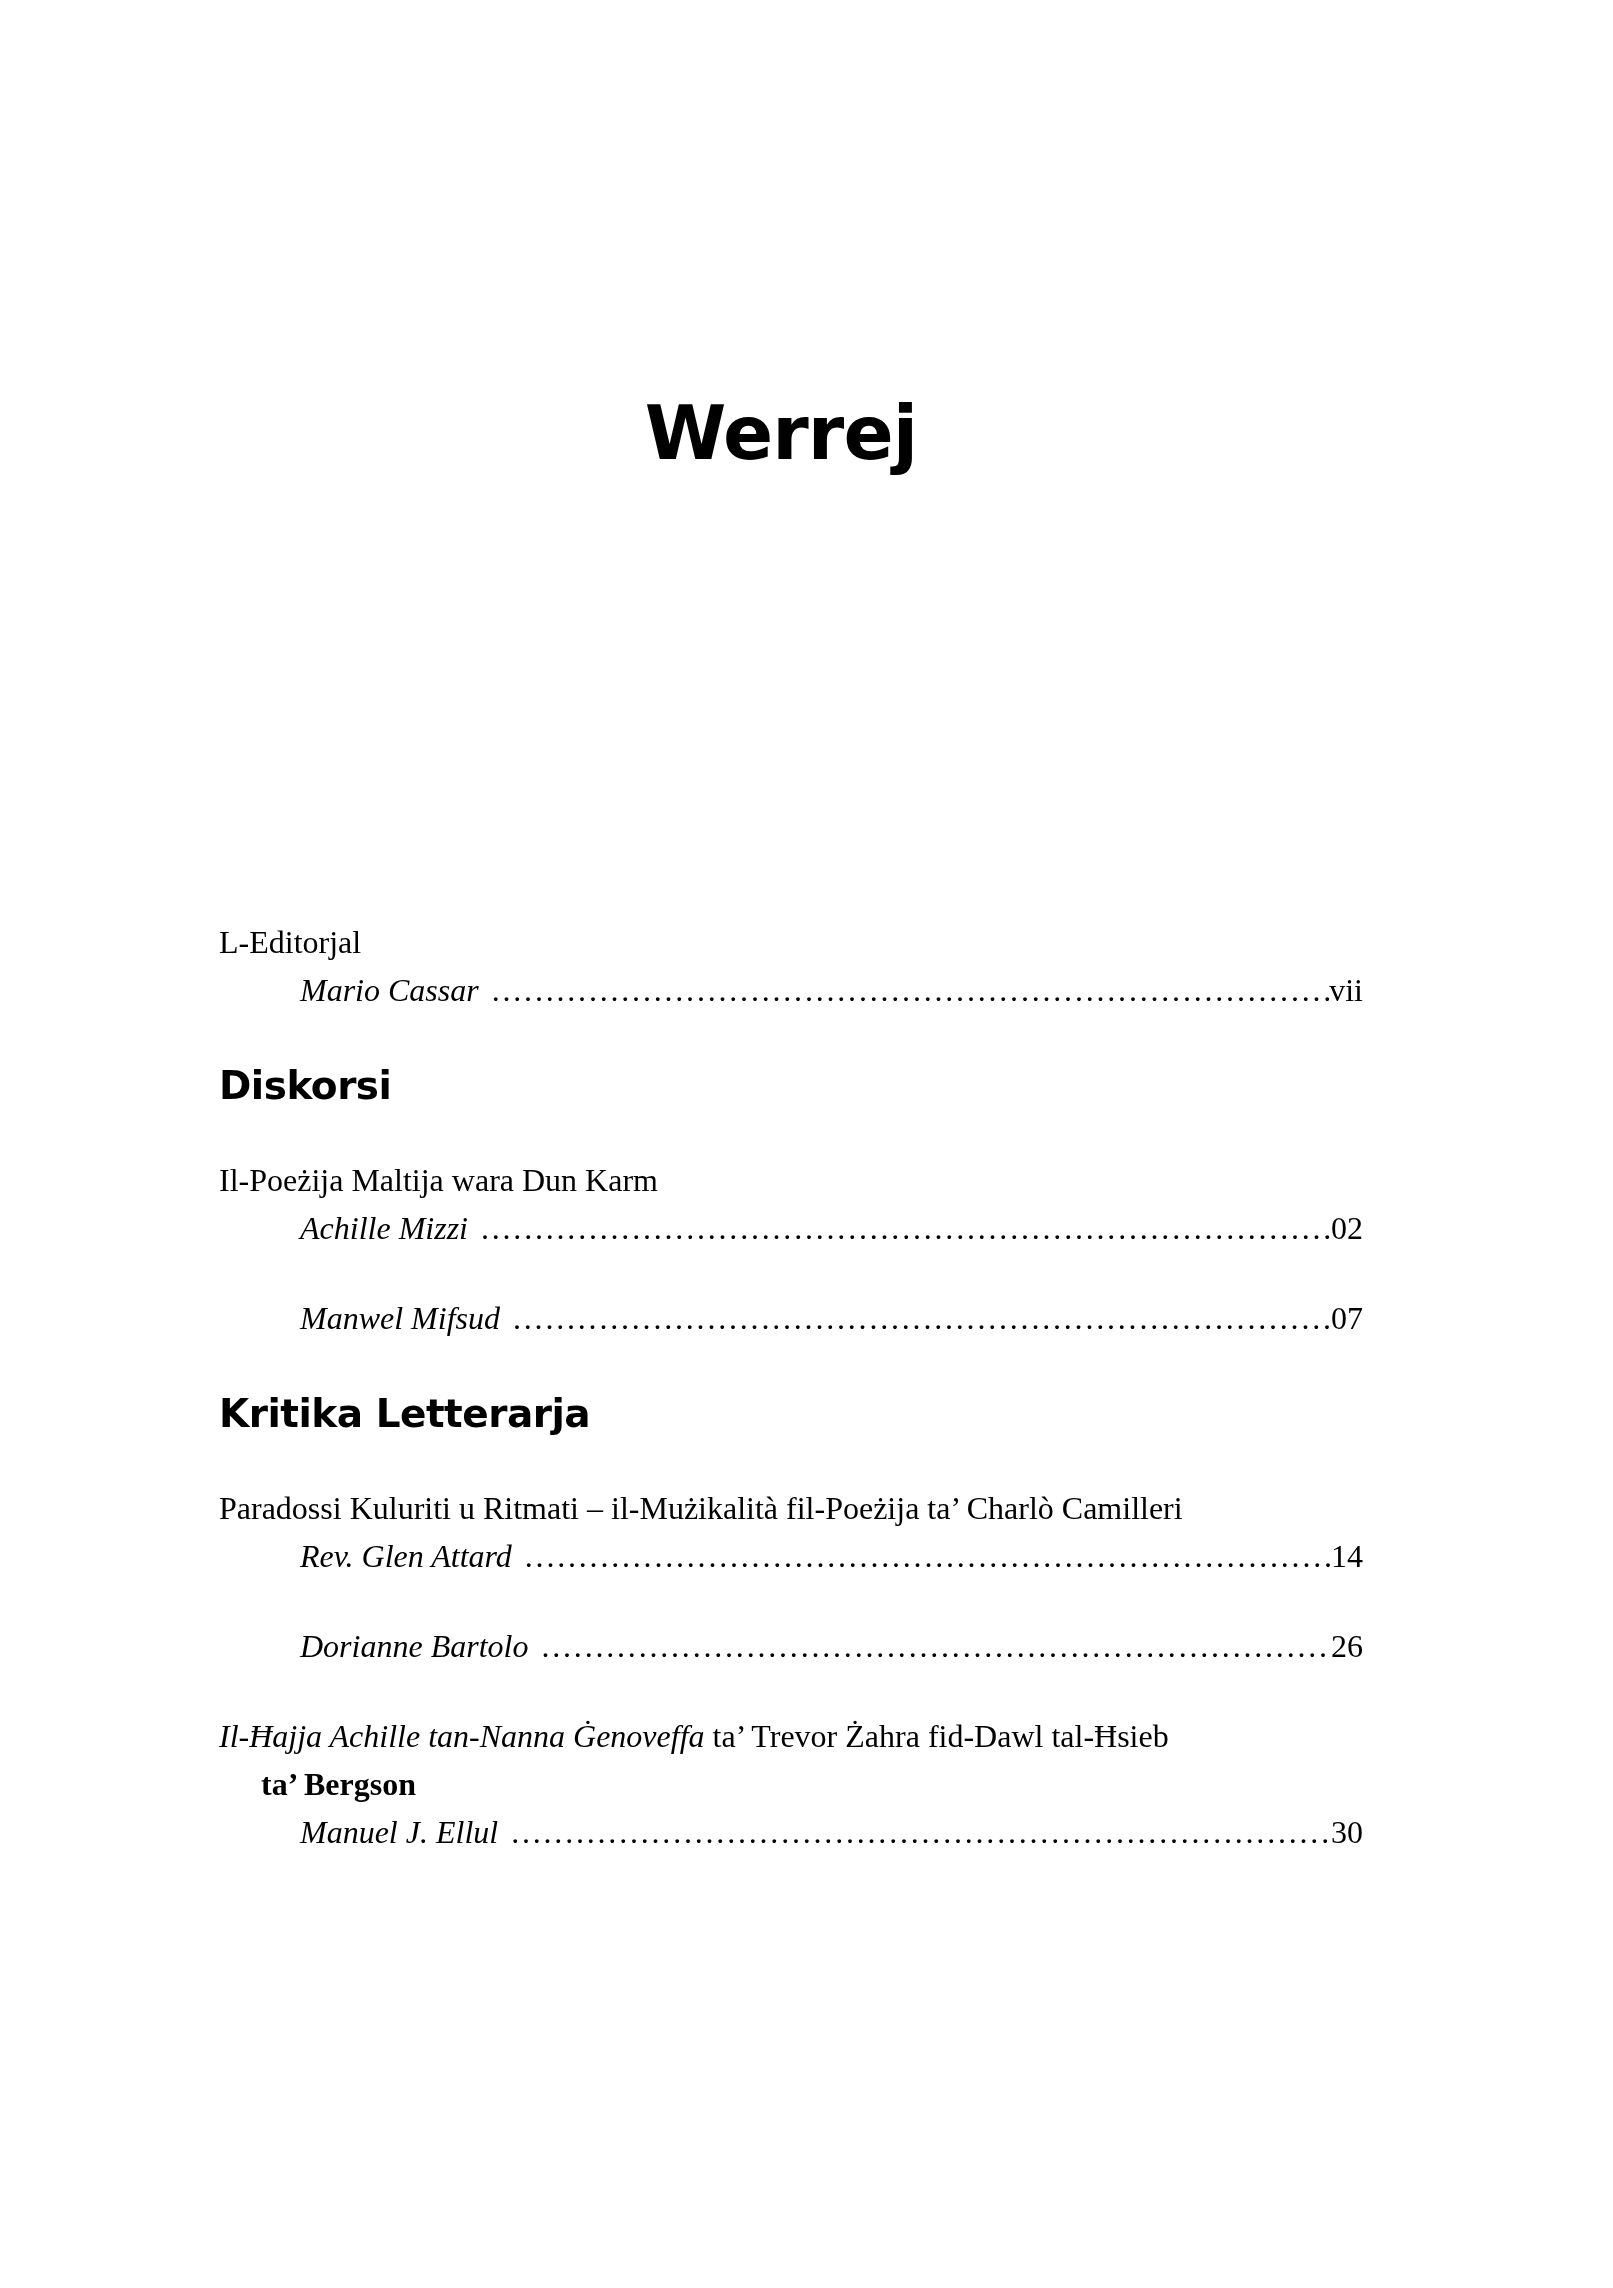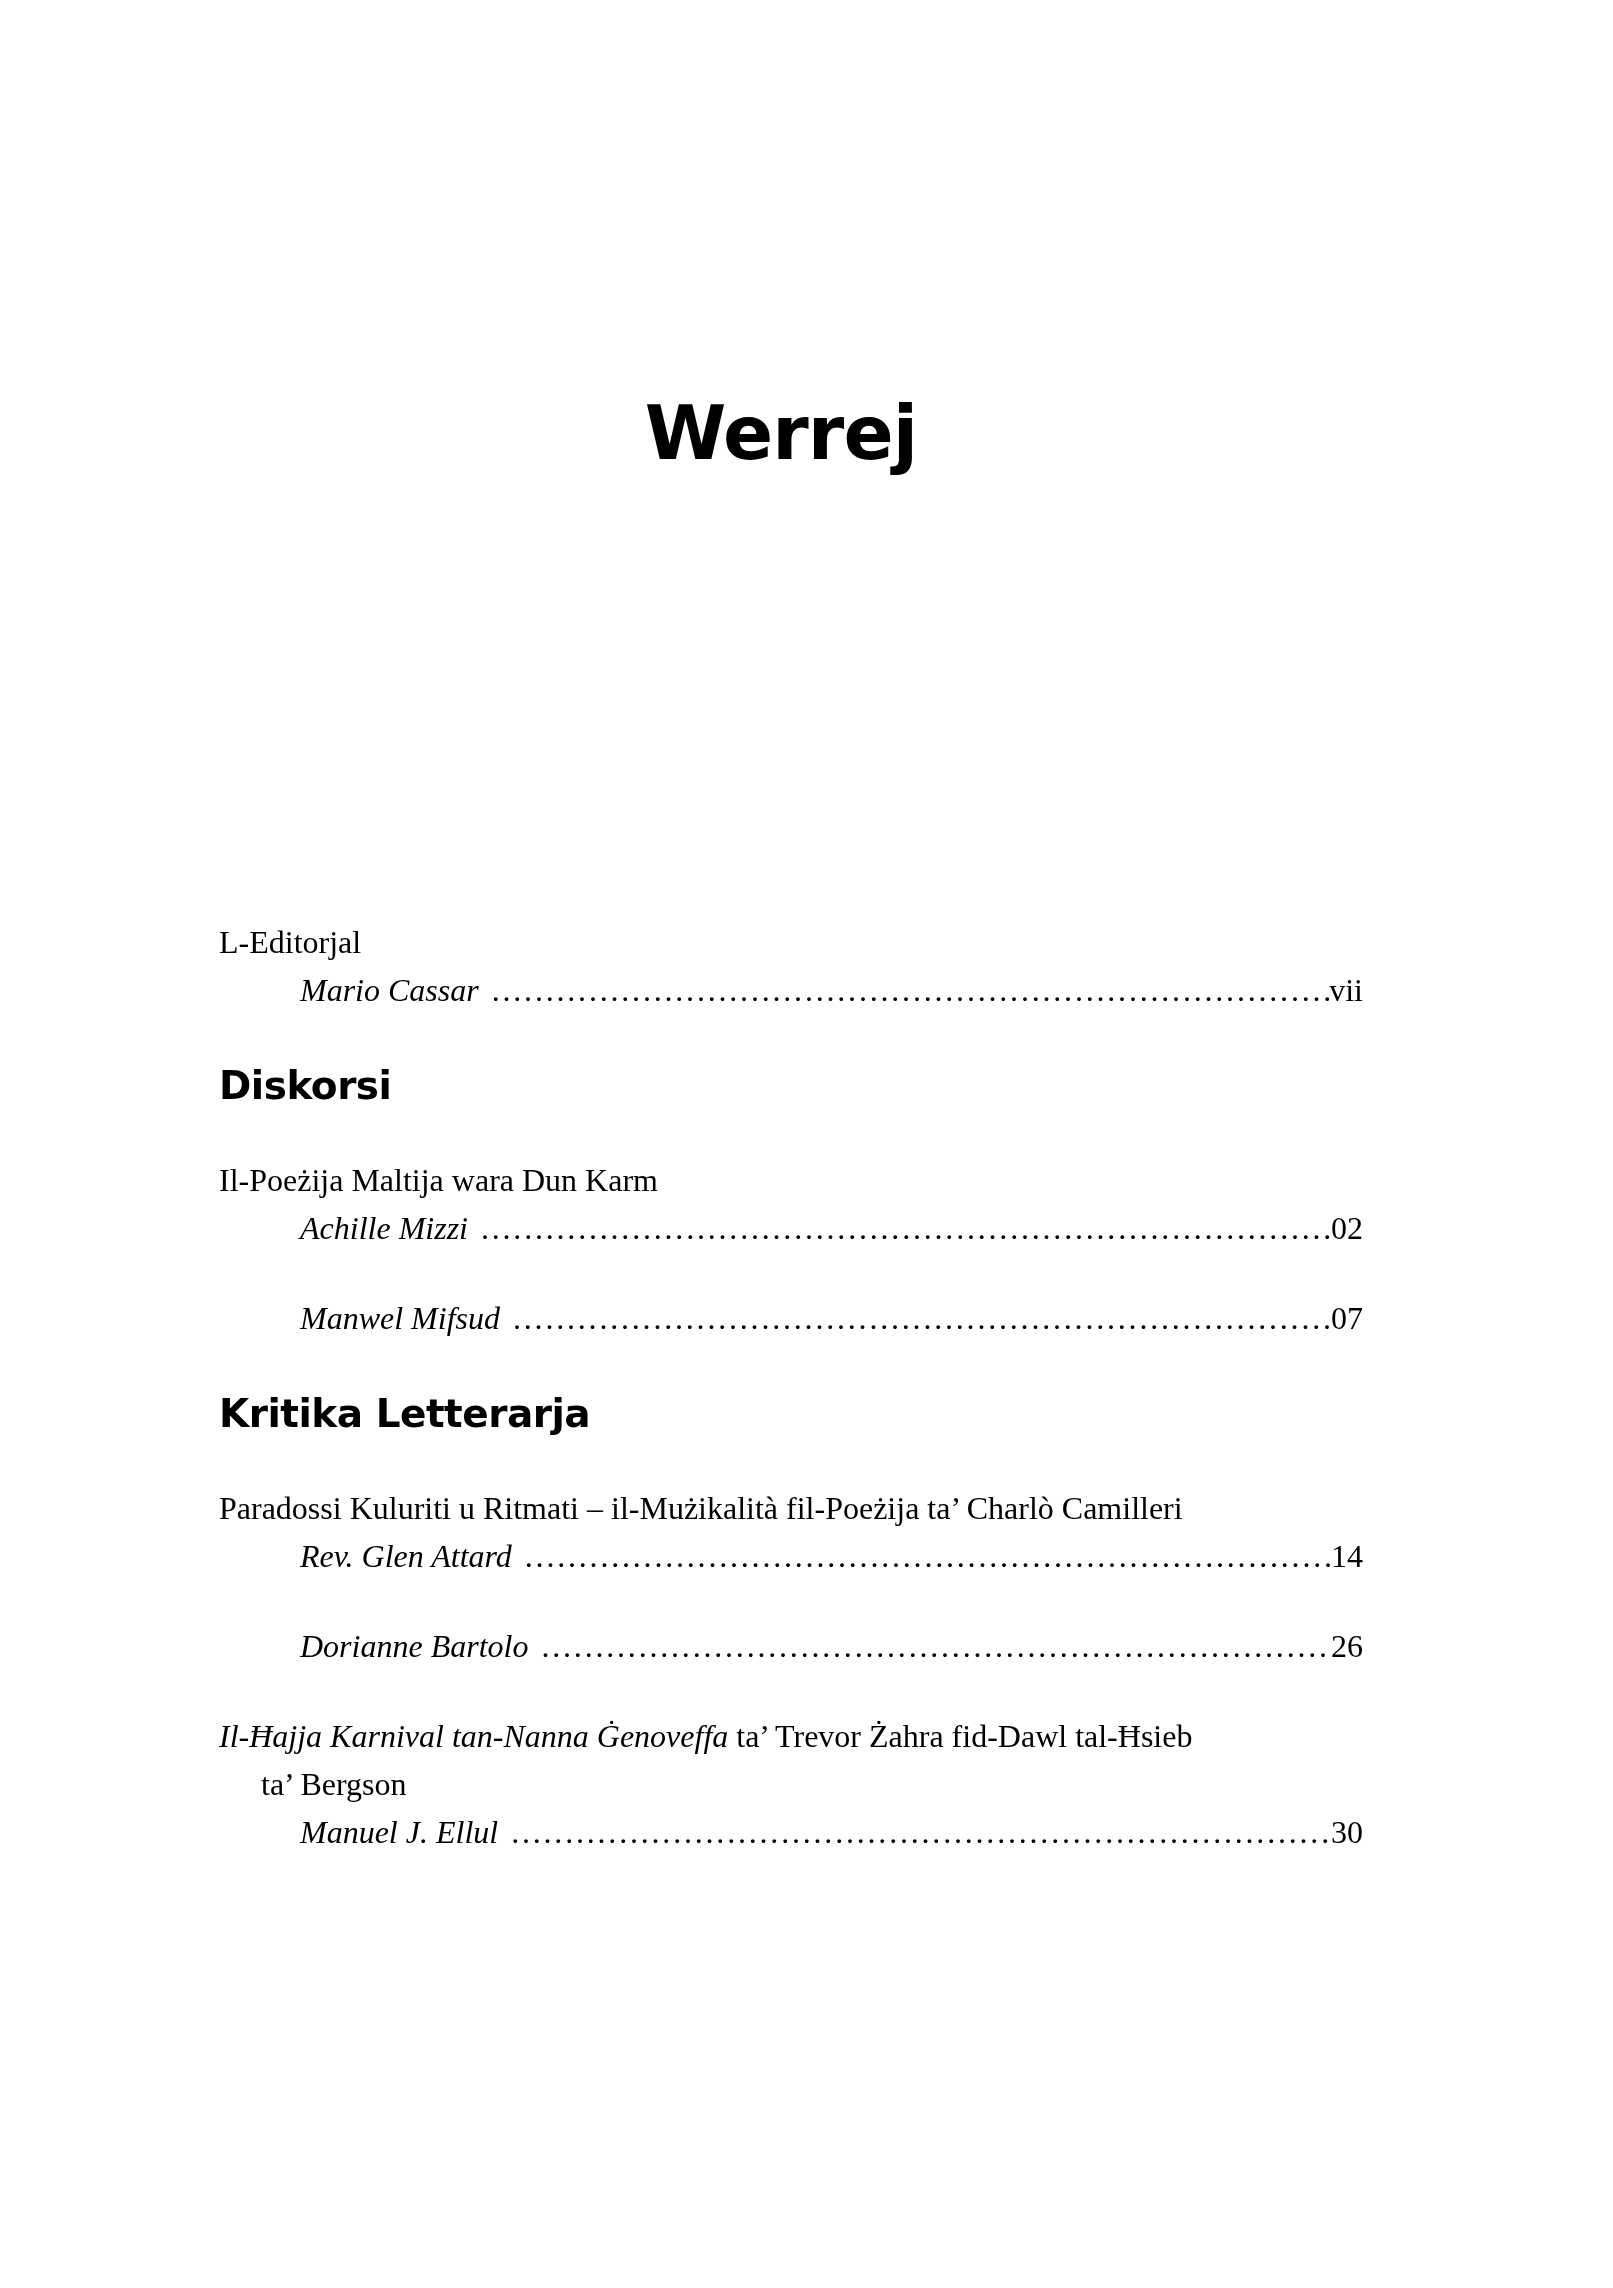--- a/index.html
+++ b/index.html
@@ -37,21 +37,21 @@
     font-family: "DejaVu Sans", "Liberation Sans", sans-serif;
     font-weight: bold;
     font-size: 39px;
     line-height: 52px;
     letter-spacing: -0.5px;
     margin: 46px 0 44px 0;
   }
   .toc-entry { margin-bottom: 42px; }
   .entry-title { margin: 0; }
   .entry-title-line { white-space: nowrap; }
-  .entry-title-line.cont { padding-left: 42px; }
+  .entry-title-line.cont { padding-left: 42px; font-weight: bold; }
   .seg-italic { font-style: italic; }
   .author-row {
     display: flex;
     align-items: baseline;
     padding-left: 81px;
   }
   .entry-author {
     font-style: italic;
     white-space: nowrap;
     flex: 0 0 auto;
@@ -122,21 +122,21 @@
         </div>
         <div class="toc-entry">
           <div class="author-row">
             <span class="entry-author">Dorianne Bartolo</span>
             <span class="dot-leader">....................................................................................................................................................................................</span>
             <span class="entry-page-number">26</span>
           </div>
         </div>
         <div class="toc-entry">
           <div class="entry-title">
-            <div class="entry-title-line"><span class="seg-italic">Il-Ħajja Karnival tan-Nanna Ġenoveffa</span><span class="seg-regular"> ta’ Trevor Żahra fid-Dawl tal-Ħsieb</span></div>
+            <div class="entry-title-line"><span class="seg-italic">Il-Ħajja Achille tan-Nanna Ġenoveffa</span><span class="seg-regular"> ta’ Trevor Żahra fid-Dawl tal-Ħsieb</span></div>
             <div class="entry-title-line cont"><span class="seg-regular">ta’ Bergson</span></div>
           </div>
           <div class="author-row">
             <span class="entry-author">Manuel J. Ellul</span>
             <span class="dot-leader">....................................................................................................................................................................................</span>
             <span class="entry-page-number">30</span>
           </div>
         </div>
       </div>
     </div>

